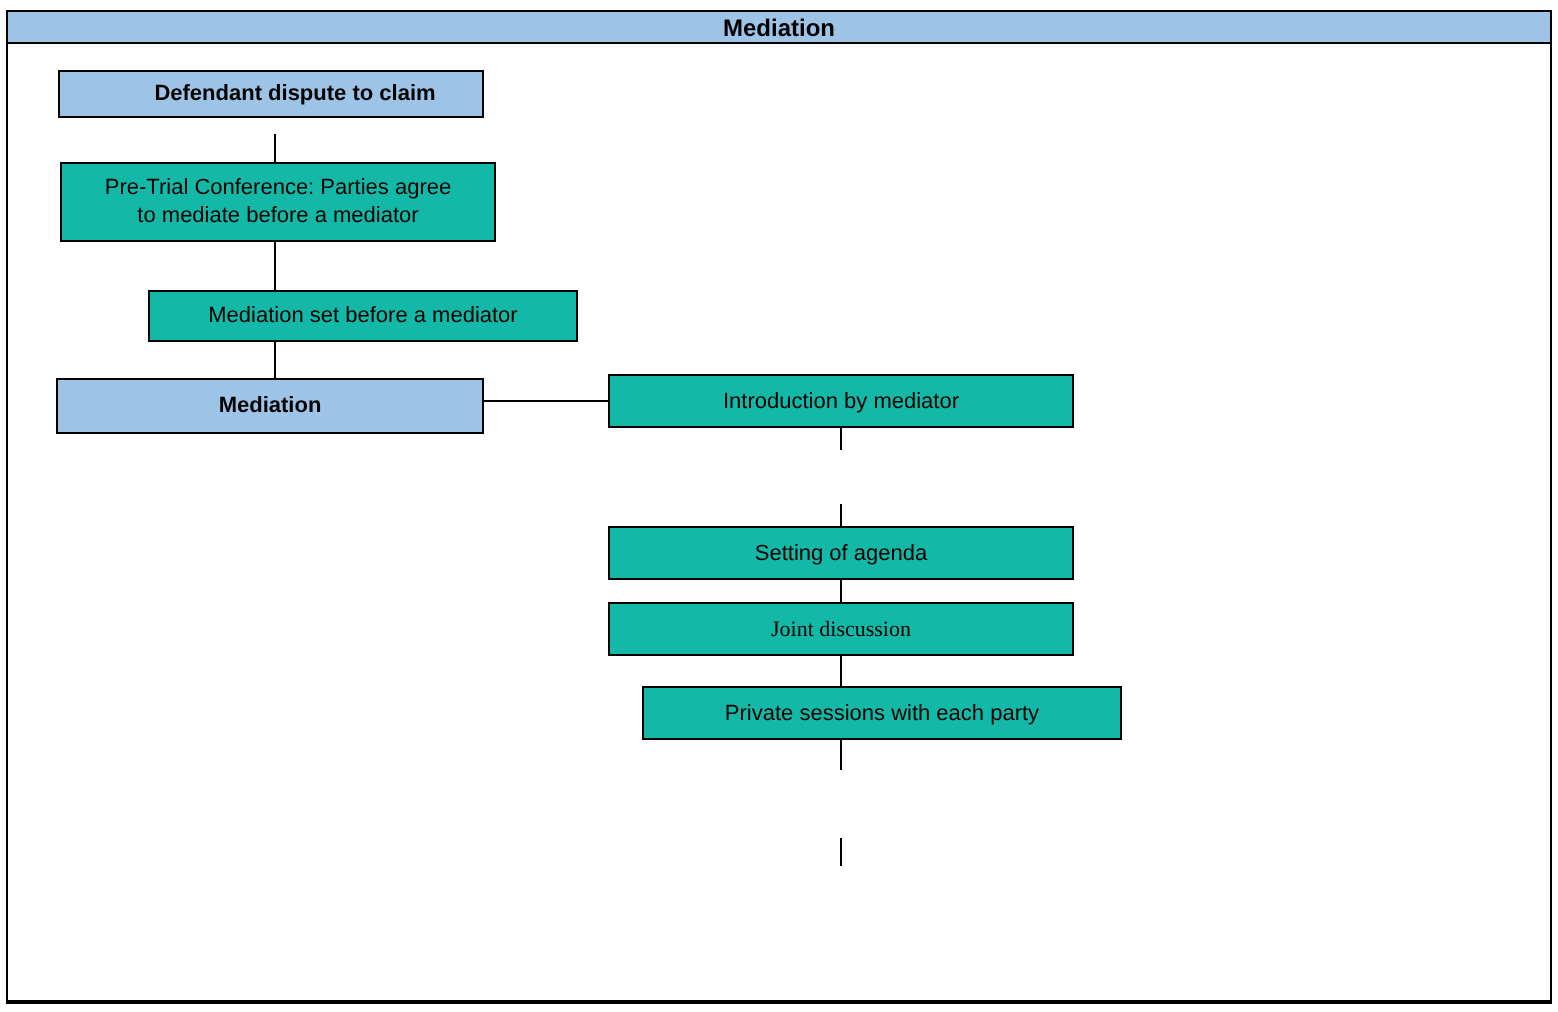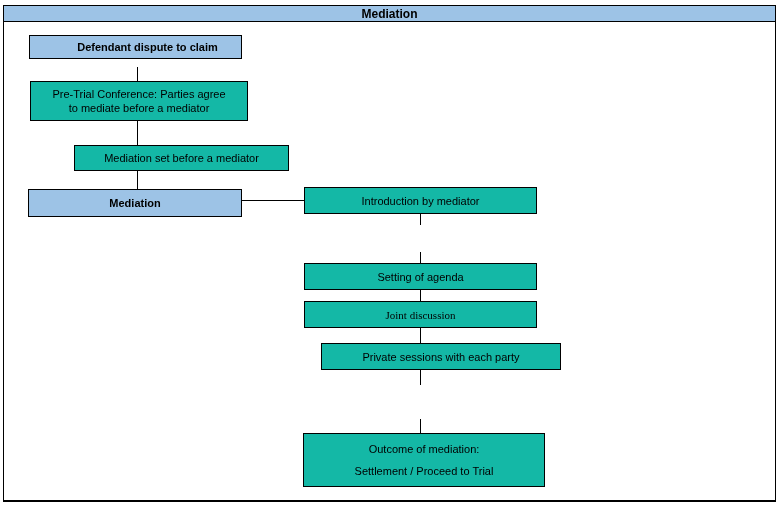--- a/index.html
+++ b/index.html
@@ -120,24 +120,20 @@
 
   <div class="box" style="left:304px; top:301px; width:233px; height:27px;font-family:Liberation Serif, serif;">
     <span>Joint discussion</span>
   </div>
 
   <div class="box" style="left:301px; top:343px; width:240px; height:27px;margin-left:20px;">
     <span>Private sessions with each party</span>
   </div>
 
 
-  <div class="box two-para" style="left:303px; top:433px; width:242px; height:54px;">
-    <span>Outcome of mediation:</span>
-    <span>Settlement / Proceed to Trial</span>
-  </div>
 
   <div class="vline" style="left:420px; top:214px; height:11px;"></div>
   <div class="vline" style="left:420px; top:252px; height:11px;"></div>
   <div class="vline" style="left:420px; top:290px; height:11px;"></div>
   <div class="vline" style="left:420px; top:328px; height:15px;"></div>
   <div class="vline" style="left:420px; top:370px; height:15px;"></div>
   <div class="vline" style="left:420px; top:419px; height:14px;"></div>
 
 </div>
 

